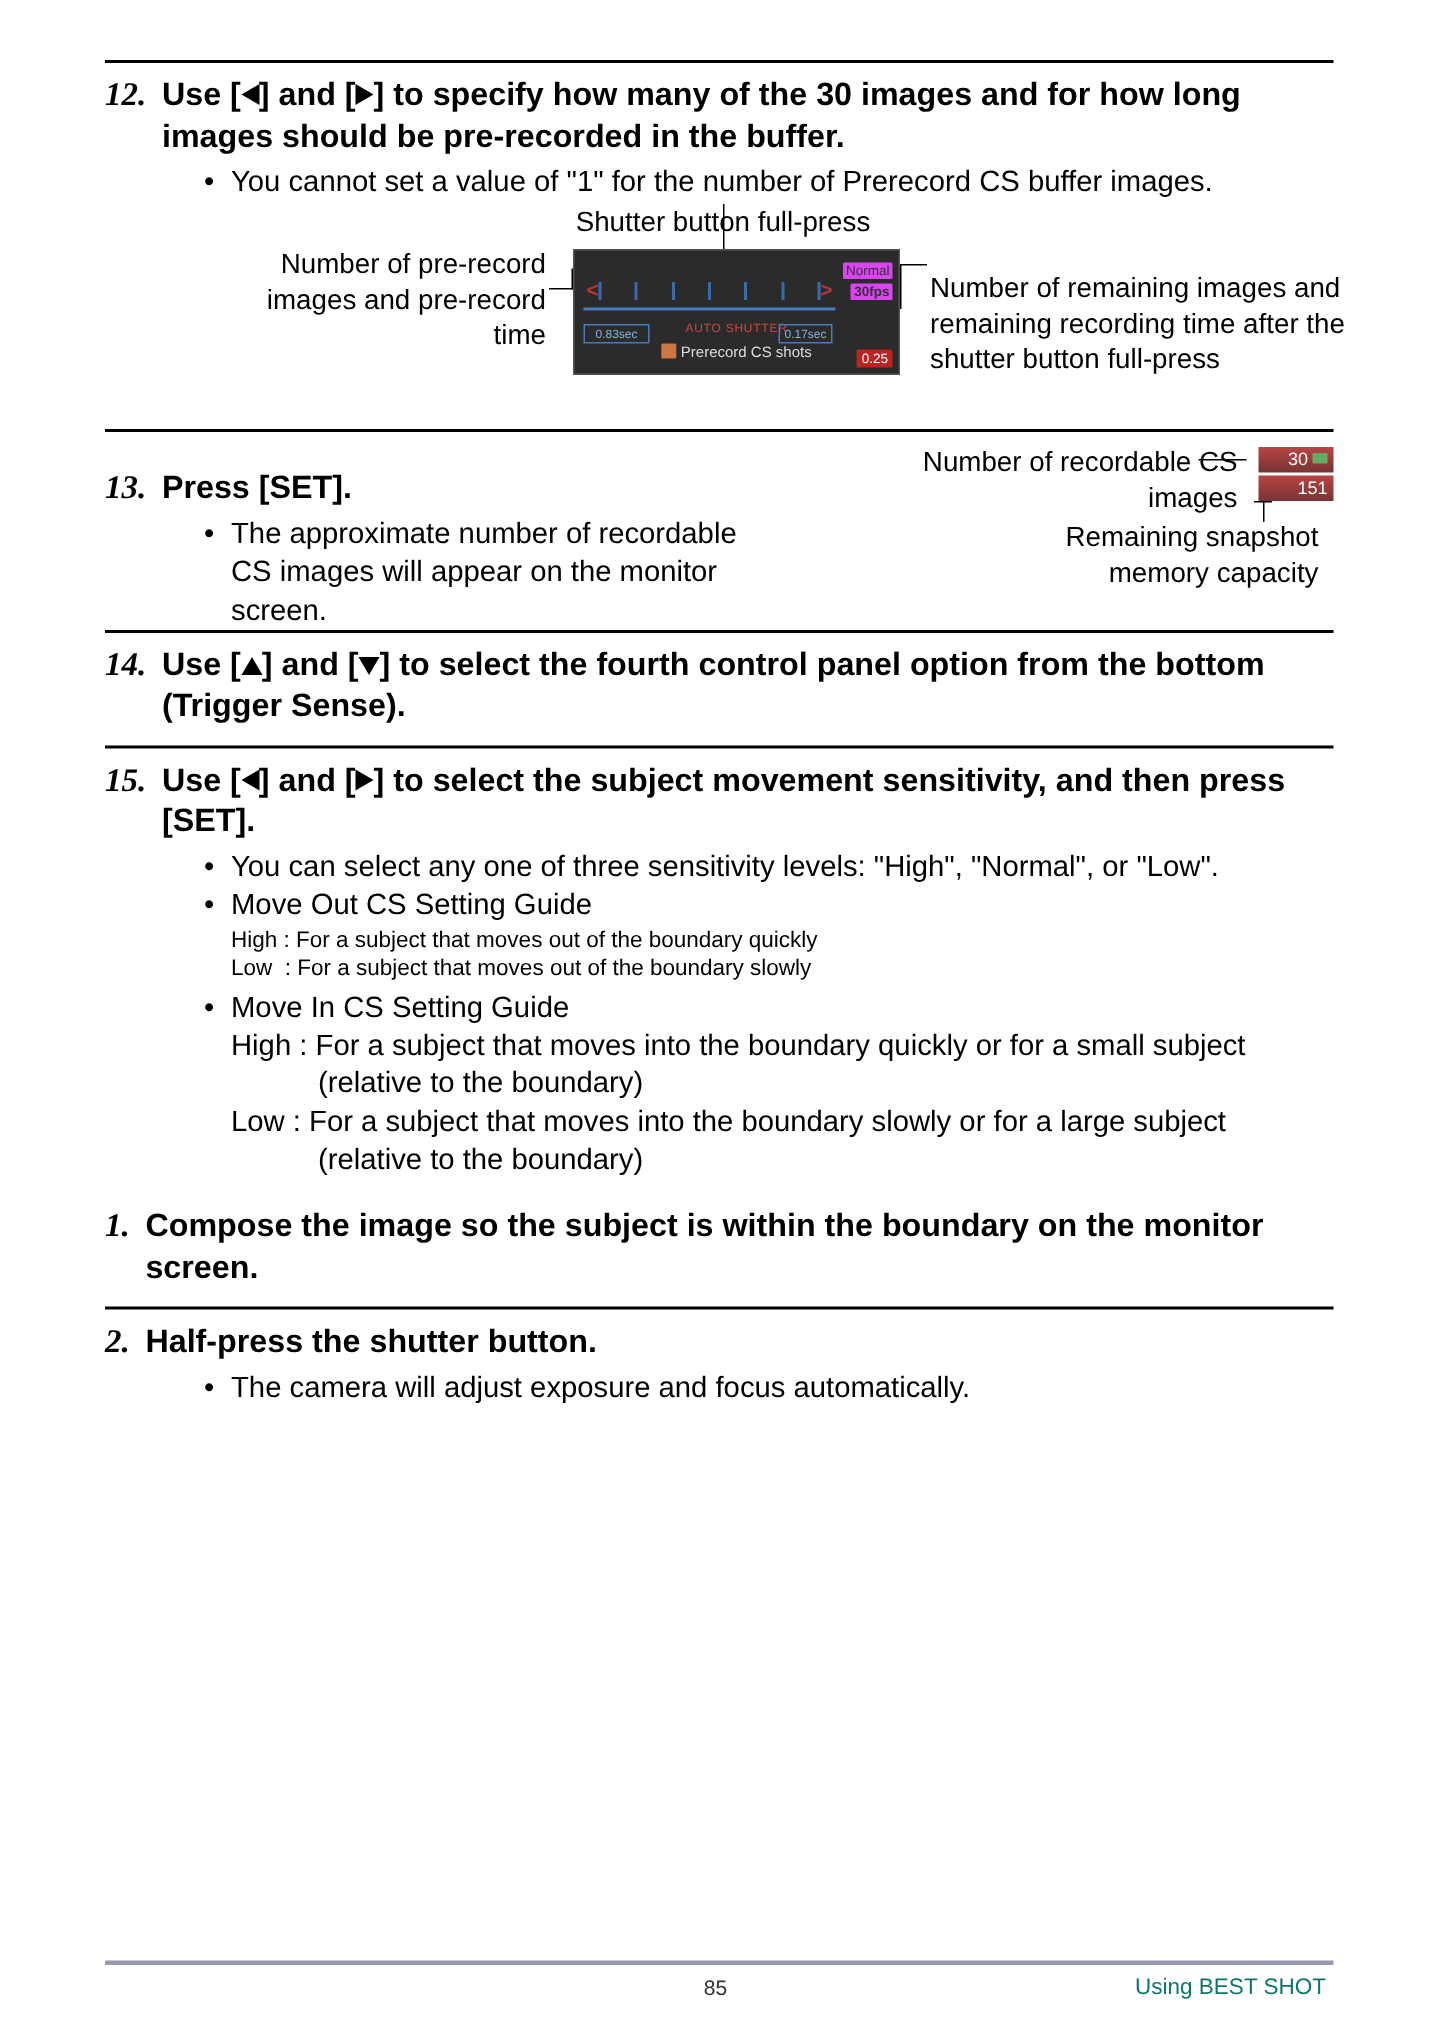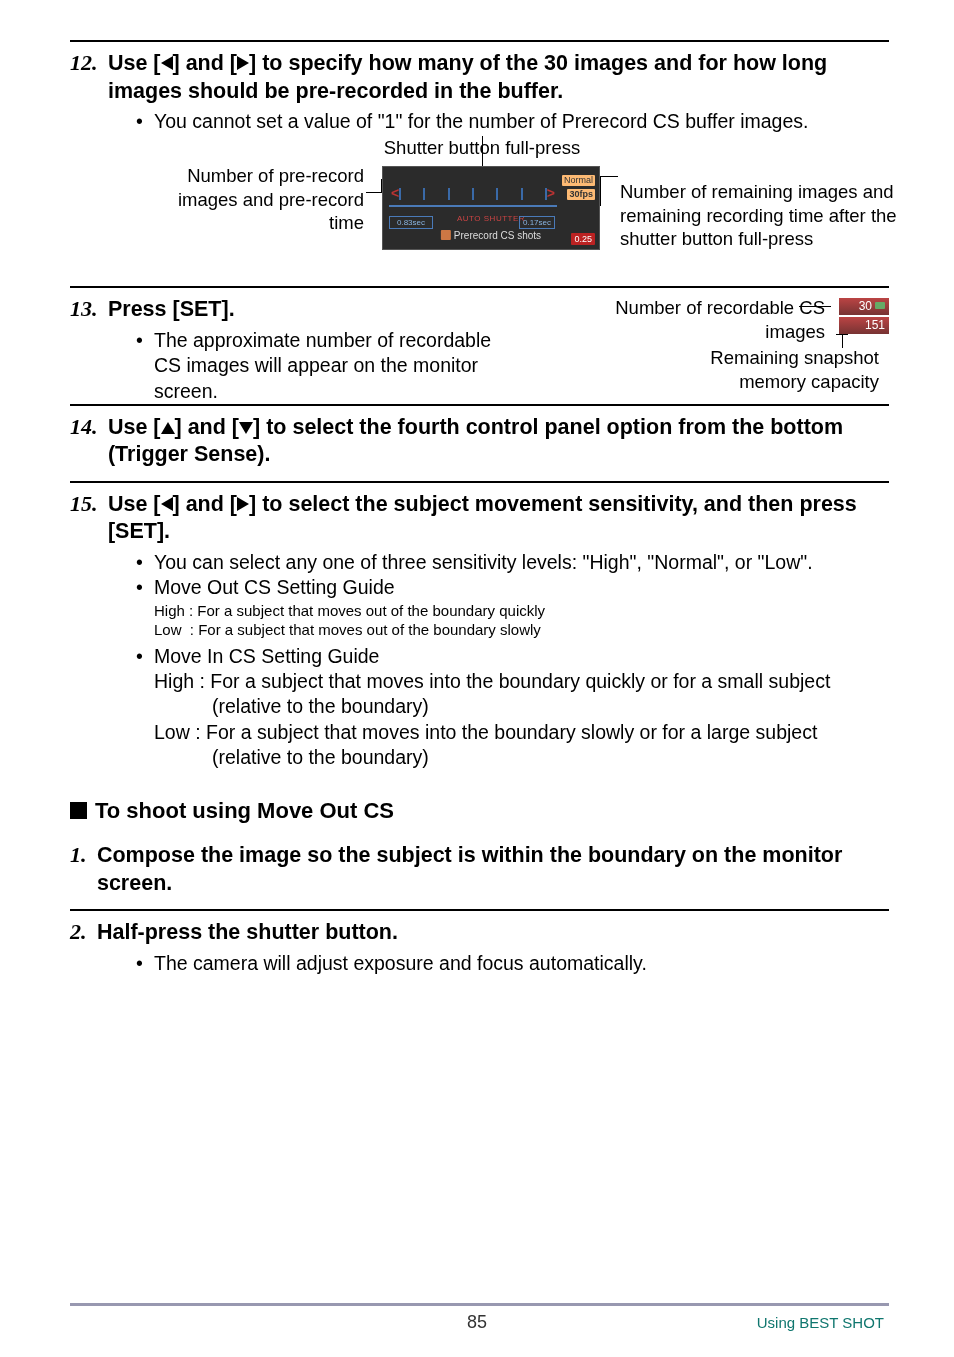--- a/index.html
+++ b/index.html
@@ -24,21 +24,21 @@
   .arrow-up-b { border-left: 7px solid transparent; border-right: 7px solid transparent; border-bottom: 12px solid #000; }
   .arrow-down-b { border-left: 7px solid transparent; border-right: 7px solid transparent; border-top: 12px solid #000; }
 
   .diagram-area { position: relative; height: 150px; margin-top: 2px; }
   .dlbl { position: absolute; font-size: 18.5px; line-height: 1.25; }
   .diag-img { position: absolute; left: 312px; top: 30px; width: 218px; height: 84px; background: #2b2b2b; border: 1px solid #555; }
   .diag-prog { position: absolute; left: 6px; right: 42px; top: 16px; height: 22px; display:flex; align-items:center; justify-content:space-between; padding:0 10px; }
   .diag-prog .tick { width:2px; height:12px; background:#3a6aa8; }
   .diag-prog-under { position:absolute; left:6px; right:42px; top:38px; height:2px; background:#4a7ab8; }
   .diag-chev { position:absolute; color:#b33; font-weight:bold; font-size:14px; }
-  .diag-badge { position:absolute; right:4px; background:#fdba74; color:#333; font-size:9px; padding:1px 2px; line-height:1; border-radius:1px; }
+  .diag-badge { position:absolute; right:4px; background:#d946ef; color:#333; font-size:9px; padding:1px 2px; line-height:1; border-radius:1px; }
   .diag-30fps { top:22px; font-weight:bold; }
   .diag-prerecord { position:absolute; left:50%; transform:translateX(-50%); bottom:8px; color:#ddd; font-size:10px; }
   .diag-prerecord::before { content:""; display:inline-block; width:10px; height:10px; background:#c74; margin-right:3px; vertical-align:-1px; border-radius:1px; }
   .diag-red-badge { position:absolute; right:4px; bottom:4px; background:#b22; color:#fff; font-size:9px; padding:1px 3px; border-radius:1px; }
   .diag-bl { position:absolute; left:6px; bottom:20px; border:1px solid #4a7ab8; color:#88b3e0; font-size:8px; padding:1px 7px; }
   .diag-autoshutter { position:absolute; left:50%; transform:translateX(-50%); bottom:26px; color:#c44; font-size:8px; letter-spacing:0.5px; }
   .diag-br { position:absolute; right:44px; bottom:20px; border:1px solid #4a7ab8; color:#88b3e0; font-size:8px; padding:1px 3px; }
   .diag-vline { position:absolute; left:412px; top:0; width:1px; height:32px; background:#000; }
   .diag-leftconn { position:absolute; left:296px; top:56px; width:16px; height:1px; background:#000; }
   .diag-leftconn::before { content:""; position:absolute; right:0; top:-13px; width:1px; height:14px; background:#000; }
@@ -55,21 +55,21 @@
   .b2 { background:linear-gradient(#b44,#733); }
   .status-label-1 { position:absolute; right:64px; top:0; text-align:right; }
   .status-conn-1 { position:absolute; right:58px; top:10px; width:32px; height:1px; background:#000; }
   .status-label-2 { position:absolute; right:10px; top:50px; text-align:right; }
   .status-conn-2 { position:absolute; right:46px; top:38px; width:1px; height:14px; background:#000; }
   .status-conn-2::before { content:""; position:absolute; left:-6px; top:0; width:12px; height:1px; background:#000; }
 
   .footer { position:absolute; bottom:24px; left:0; right:0; }
   .footer-line { border-top:3px solid #9898b0; margin: 0 65px 6px 70px; }
   .footer-row { display:flex; justify-content:space-between; align-items:center; padding: 0 70px 0 70px; font-size:16px; color:#333; }
-  .footer-row .pnum { flex:1; text-align:center; font-size:18px; }
+  .footer-row .pnum { flex:1; text-align:center; font-size:14px; }
   .footer-row .ftxt { flex:1; text-align:right; font-size:15px; color:#0f766e; }
   .footer-row .fspacer { flex:1; }
 </style>
 </head>
 <body>
 
 <div class="page">
 
   <hr class="hr">
   <div class="step">
@@ -114,21 +114,21 @@
       <span class="diag-prerecord">Prerecord CS shots</span>
     </div>
 
     <div class="diag-rightconn"></div>
     <div class="dlbl" style="left:550px; top:44px; width:310px;">Number of remaining images and remaining recording time after the shutter button full-press</div>
   </div>
 
   <hr class="hr">
   <div class="step13-row">
     <div class="step13-left">
-      <div class="step" style="margin-top:0;">
+      <div class="step" style="margin-top:16px;">
         <span class="stepnum">13.</span>
         <span class="steptitle" style="width:auto;">Press [SET].</span>
       </div>
       <div class="bullets" style="width:380px;">
         <div class="row">
             <span class="dot">•</span>
             <span class="txt">The approximate number of recordable CS images will appear on the monitor screen.</span>
           </div>
       </div>
     </div>
@@ -179,23 +179,20 @@
     <div class="row">
         <span class="dot">•</span>
         <span class="txt">Move In CS Setting Guide</span>
       </div>
   </div>
   <div class="subindent">
     <div class="line">High : For a subject that moves into the boundary quickly or for a small subject (relative to the boundary)</div>
     <div class="line">Low  : For a subject that moves into the boundary slowly or for a large subject (relative to the boundary)</div>
   </div>
 
-  <div class="sec-head">
-    <span class="sq"></span><span>To shoot using Move Out CS</span>
-  </div>
 
   <div style="height:10px;"></div>
 
   <div class="step">
     <span class="stepnum">1.</span>
     <span class="steptitle">Compose the image so the subject is within the boundary on the monitor screen.</span>
   </div>
 
   <div style="height:10px;"></div>
 

